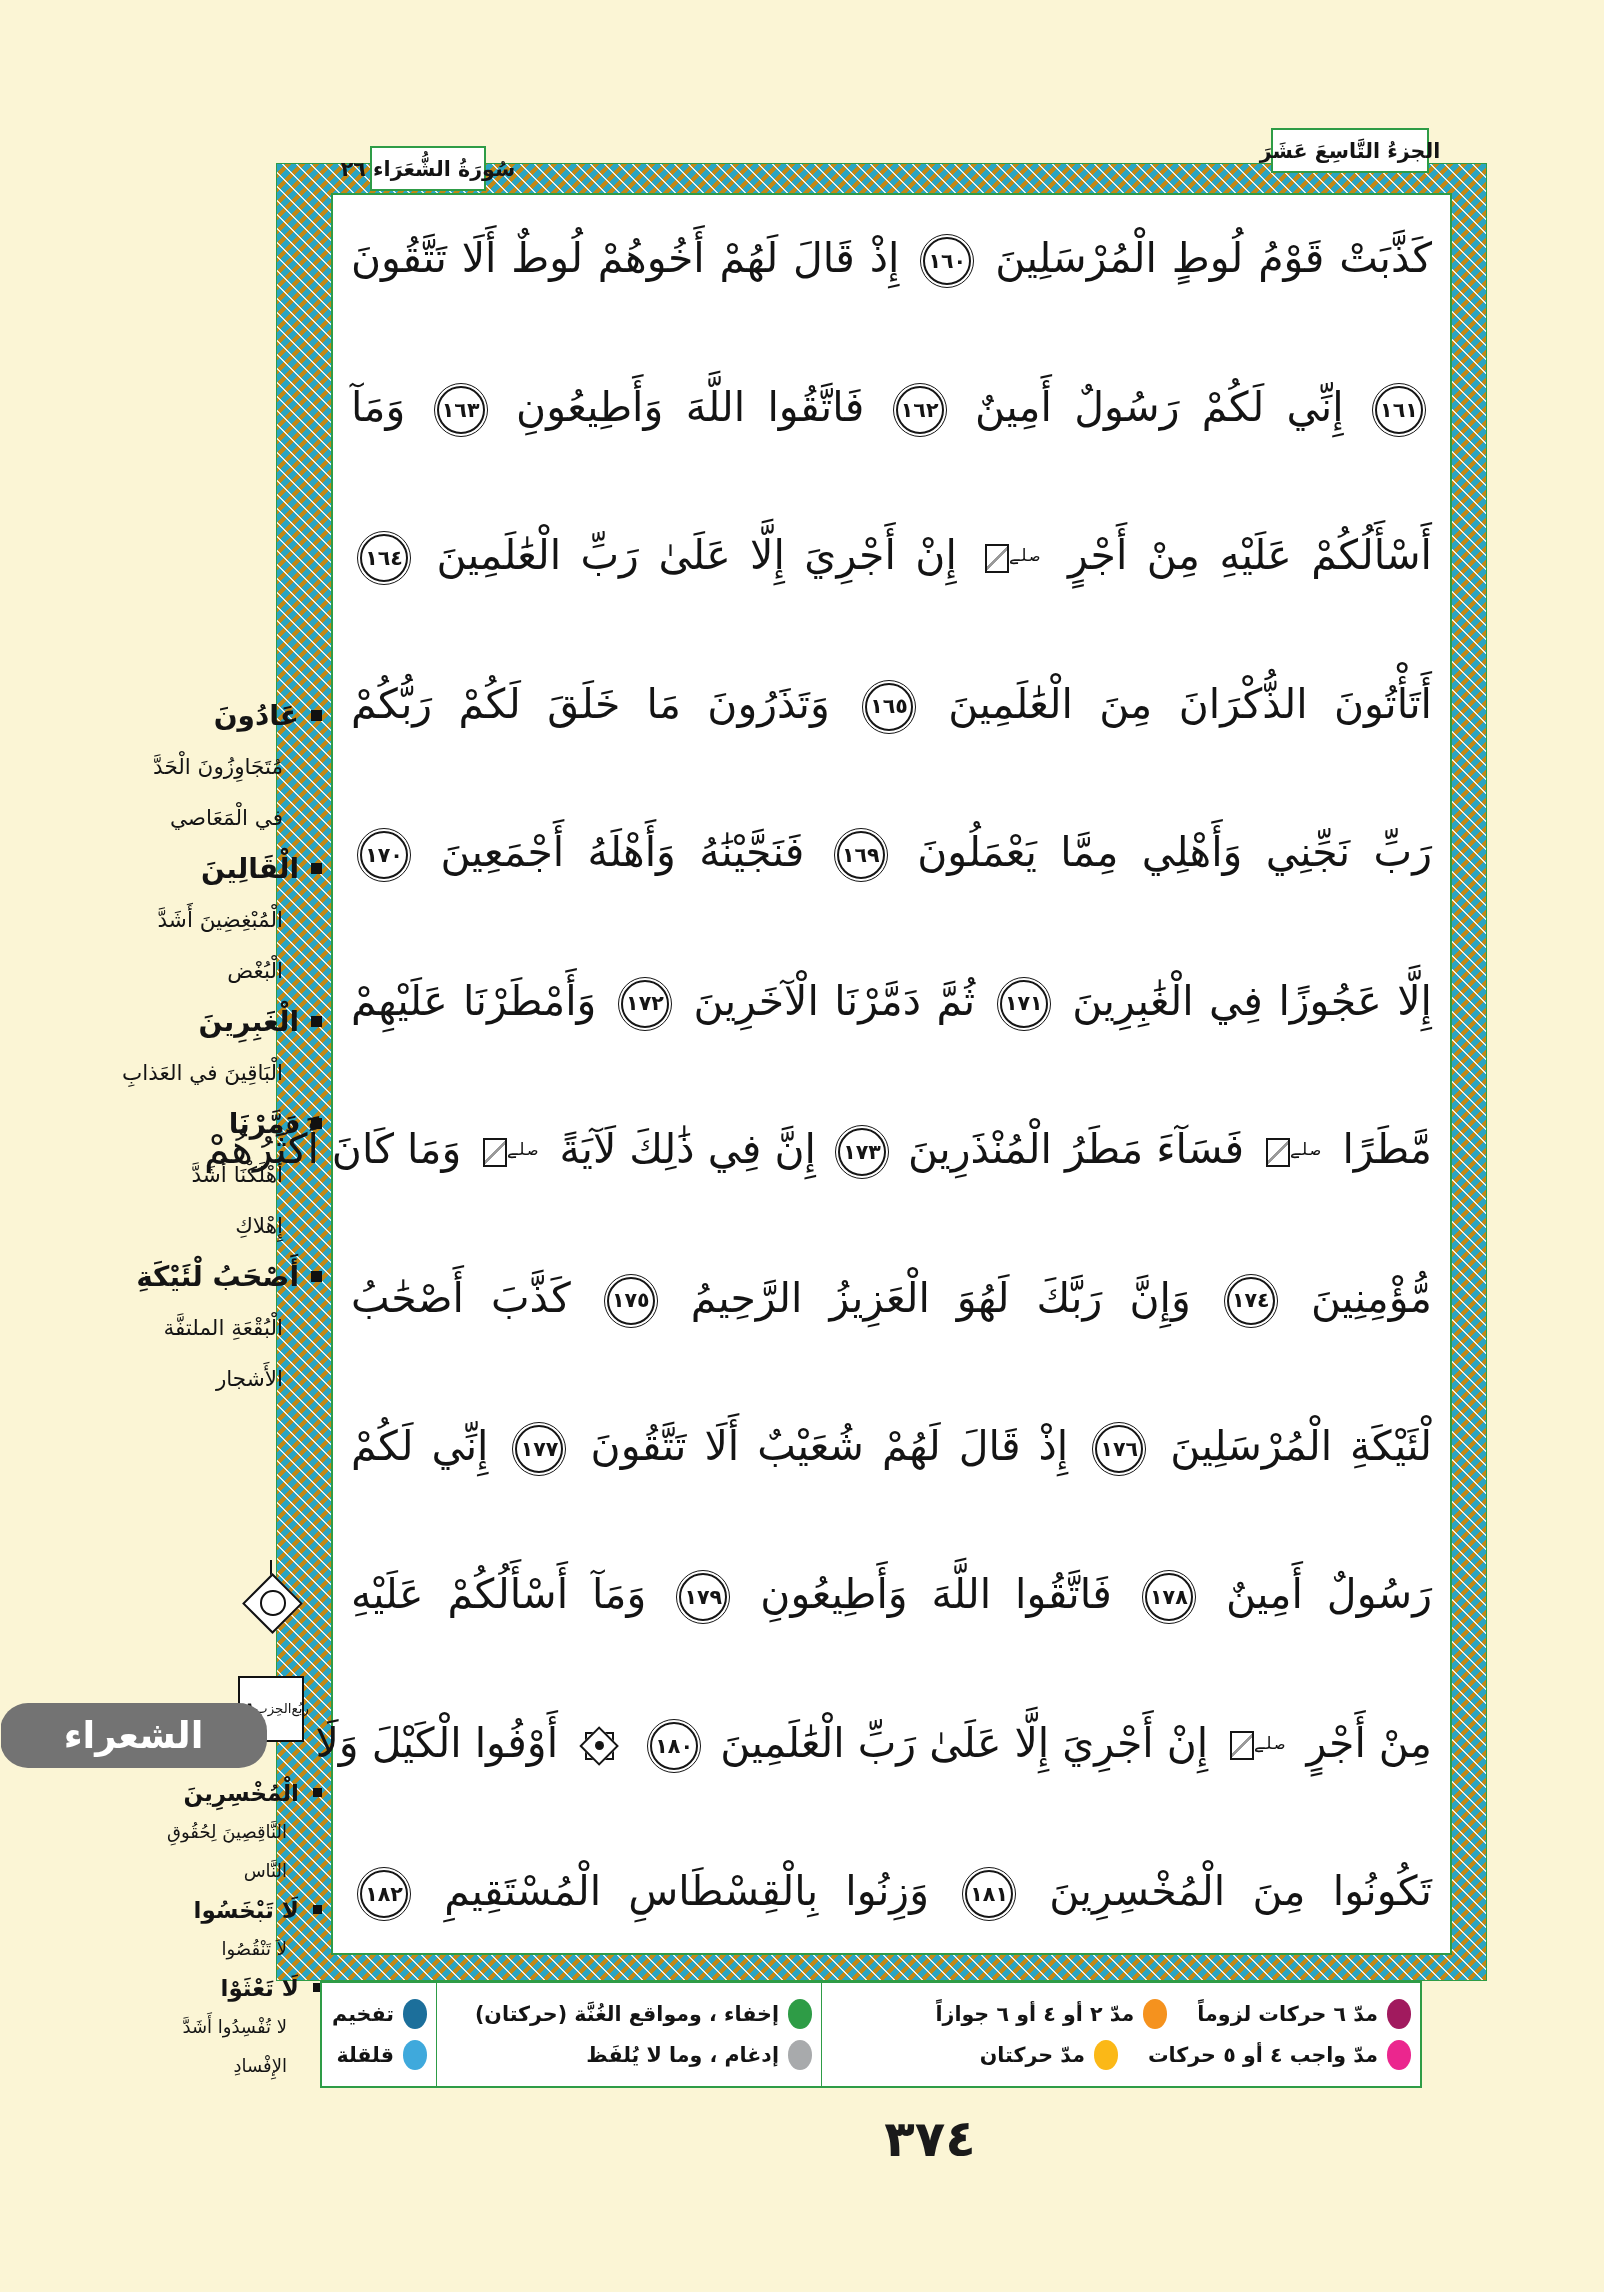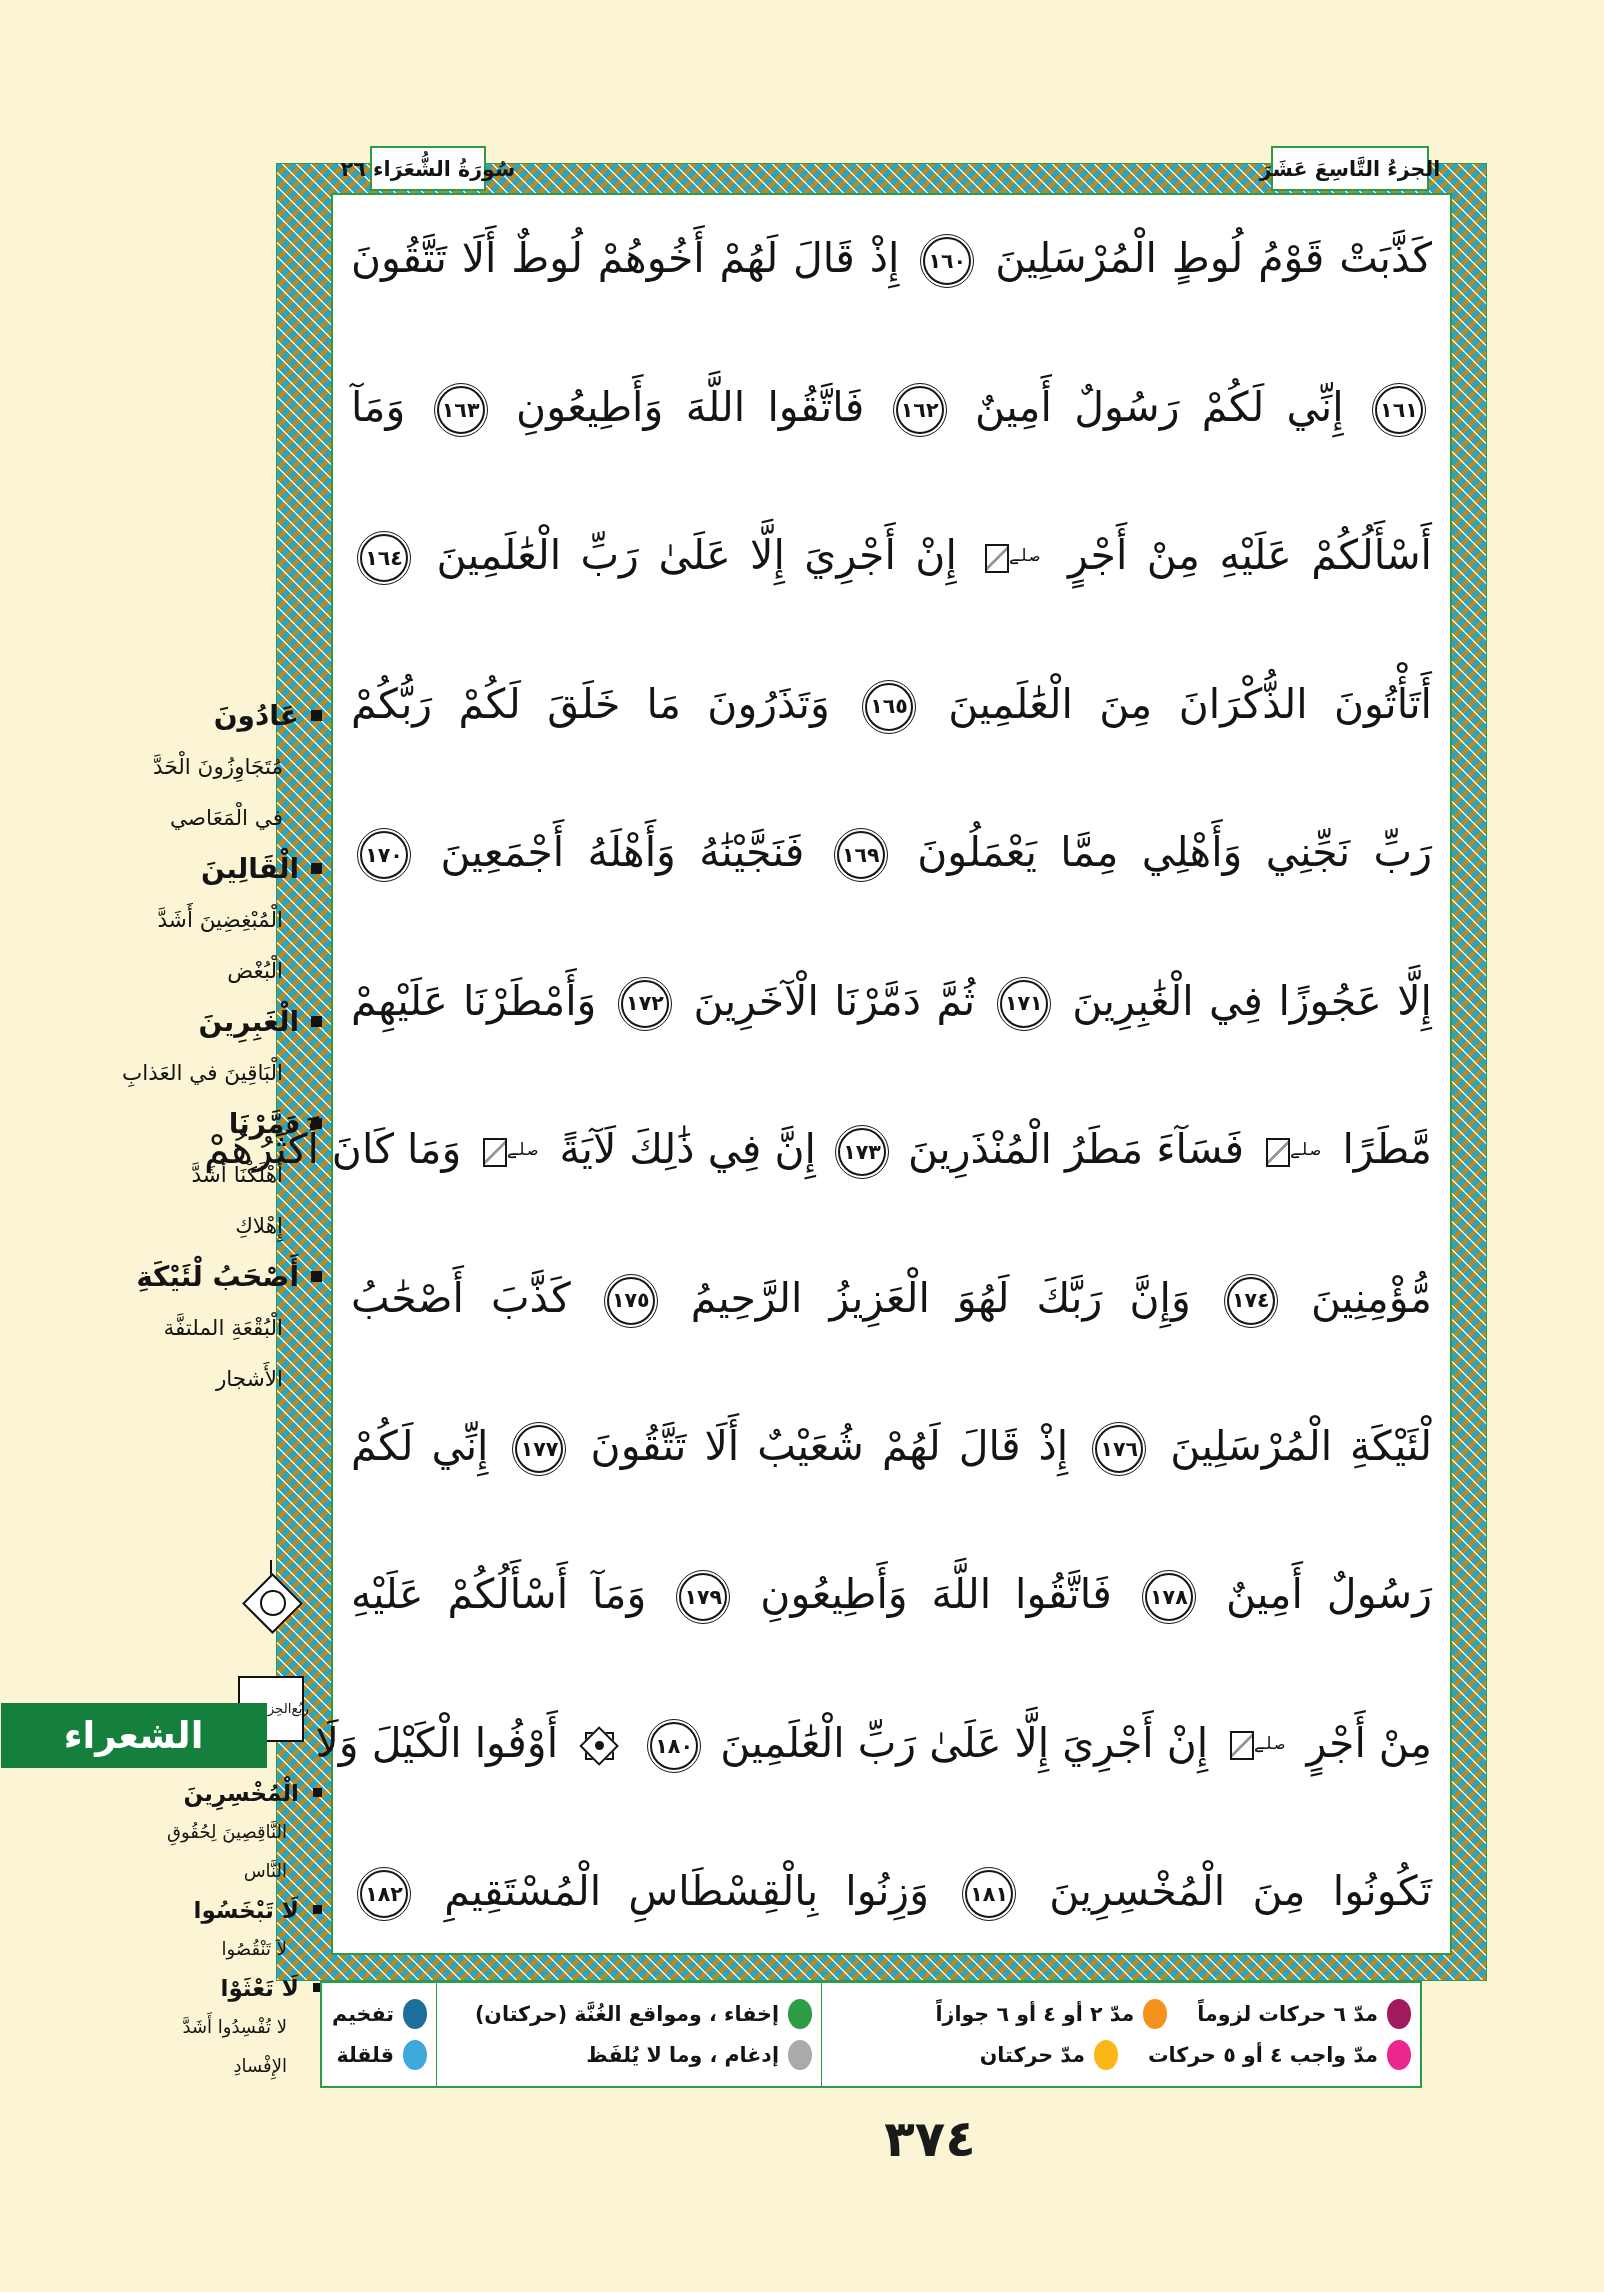--- a/index.html
+++ b/index.html
@@ -61,21 +61,21 @@
     position:absolute;left:50%;top:50%;width:9px;height:9px;margin:-4.5px 0 0 -4.5px;
     background:#151515;border-radius:50%;z-index:2;
   }
   
   .head-box{
     position:absolute;box-sizing:border-box;background:#fff;border:2.2px solid #2E9C46;
     display:flex;align-items:center;justify-content:center;
     font-size:20.6px;font-weight:700;z-index:5;white-space:nowrap;
   }
   #surah-box{left:370px;top:146px;width:116px;height:45px;}
-  #juz-box{left:1271px;top:146px;width:158px;height:45px;}
+  #juz-box{left:1271px;top:128px;width:158px;height:45px;}
   
   .notes{position:absolute;direction:rtl;}
   #notes-1{left:113px;top:690px;width:213px;}
   #notes-2{left:100px;top:1773px;width:226px;}
   .note{position:relative;display:flex;align-items:center;justify-content:flex-start;
         padding-right:27px;box-sizing:border-box;}
   #notes-1 .note{height:51px;}
   #notes-2 .note{height:39px;}
   .note .bullet{position:absolute;right:3.6px;width:11.6px;height:11.6px;background:#111;}
   #notes-2 .note .bullet{width:9.9px;height:9.9px;}
@@ -228,21 +228,21 @@
   <span class="stem"></span>
     <span class="knot"></span>
     <span class="knot2"></span>
 </div>
 <div id="hizb-box">
   <span class="t">ربُع</span>
   <span class="t">الحِزب</span>
   <span class="n">٣٨</span>
 </div>
 
-<div id="banner" style="background: #15803d;">
+<div id="banner" style="background: #737373; border-radius: 28px;">
   <span>الشعراء</span>
 </div>
 
 <div class="notes" id="notes-2">
     <div class="note head">
       <span class="bullet"></span>
       <span>الْمُخْسِرِينَ</span>
     </div>
     <div class="note gloss">
       <span>النَّاقِصِينَ لِحُقُوقِ</span>

